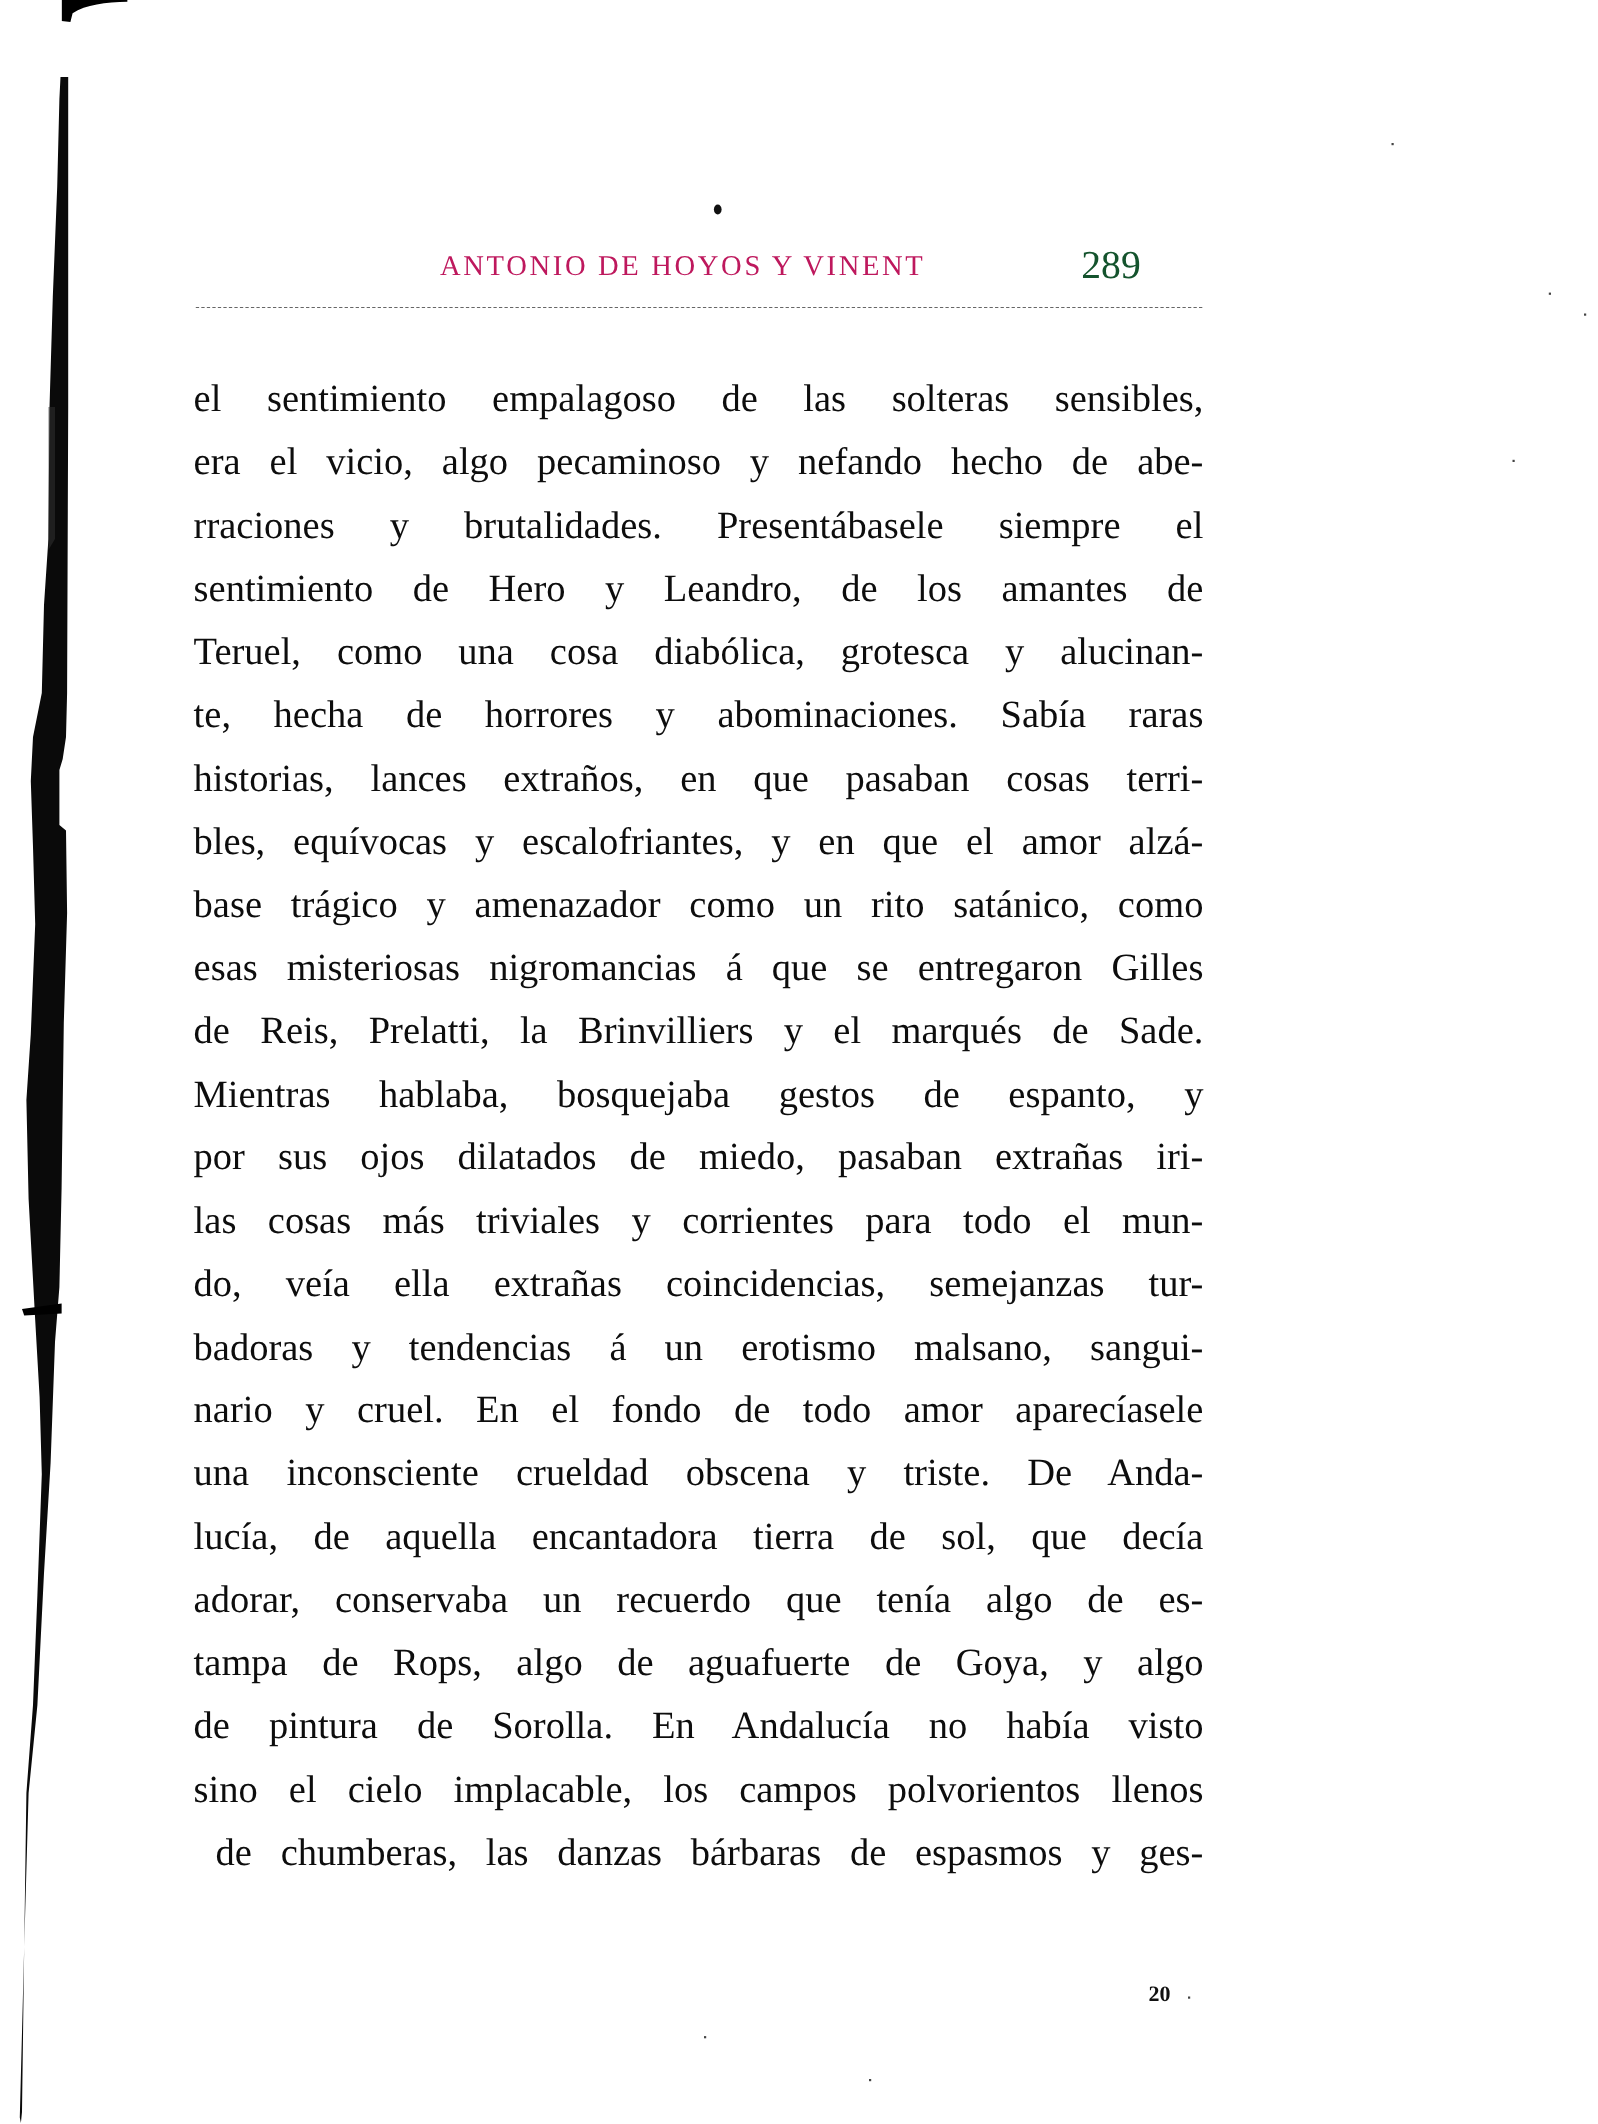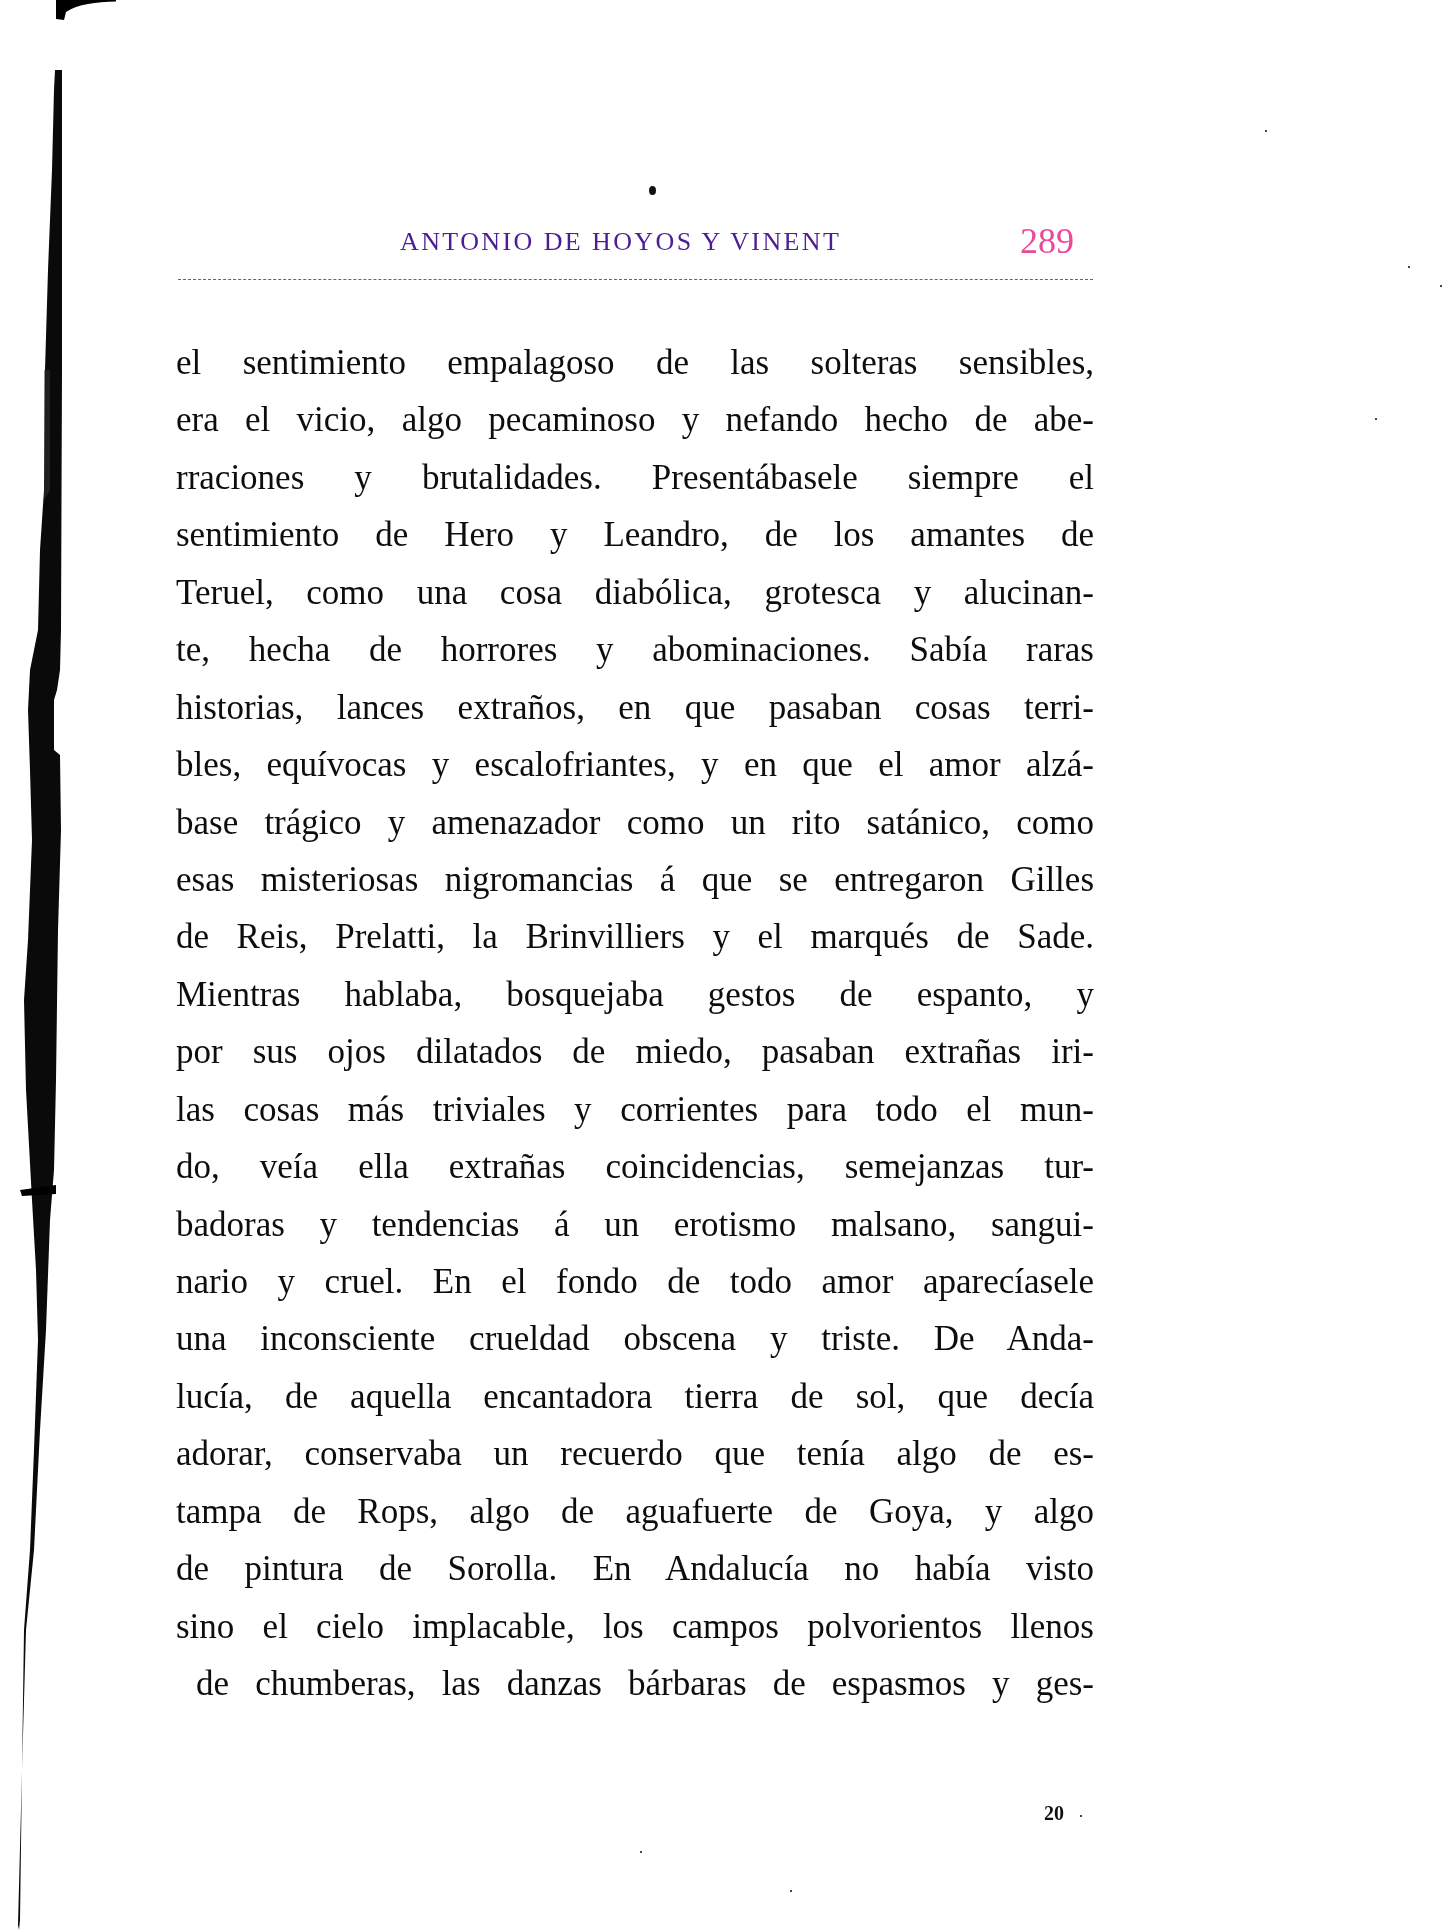--- a/index.html
+++ b/index.html
@@ -40,30 +40,30 @@
     }
     .running-head {
       position: absolute;
       left: 400px;
       top: 226px;
       font-family: "Liberation Serif", "DejaVu Serif", serif;
       font-size: 26px;
       letter-spacing: 2.4px;
       line-height: 32px;
       white-space: nowrap;
-      color: #4c1d95;
+      color: #be185d;
     }
     .page-number {
       position: absolute;
-      left: 1020px;
+      left: 983px;
       top: 222px;
       font-family: "Liberation Serif", "DejaVu Serif", serif;
       font-size: 36px;
       line-height: 38px;
-      color: #ec4899;
+      color: #14532d;
     }
     .head-rule {
       position: absolute;
       left: 178px;
       top: 279px;
       width: 915px;
       height: 0;
       border-top: 1.5px dashed #333;
       opacity: 0.75;
     }

